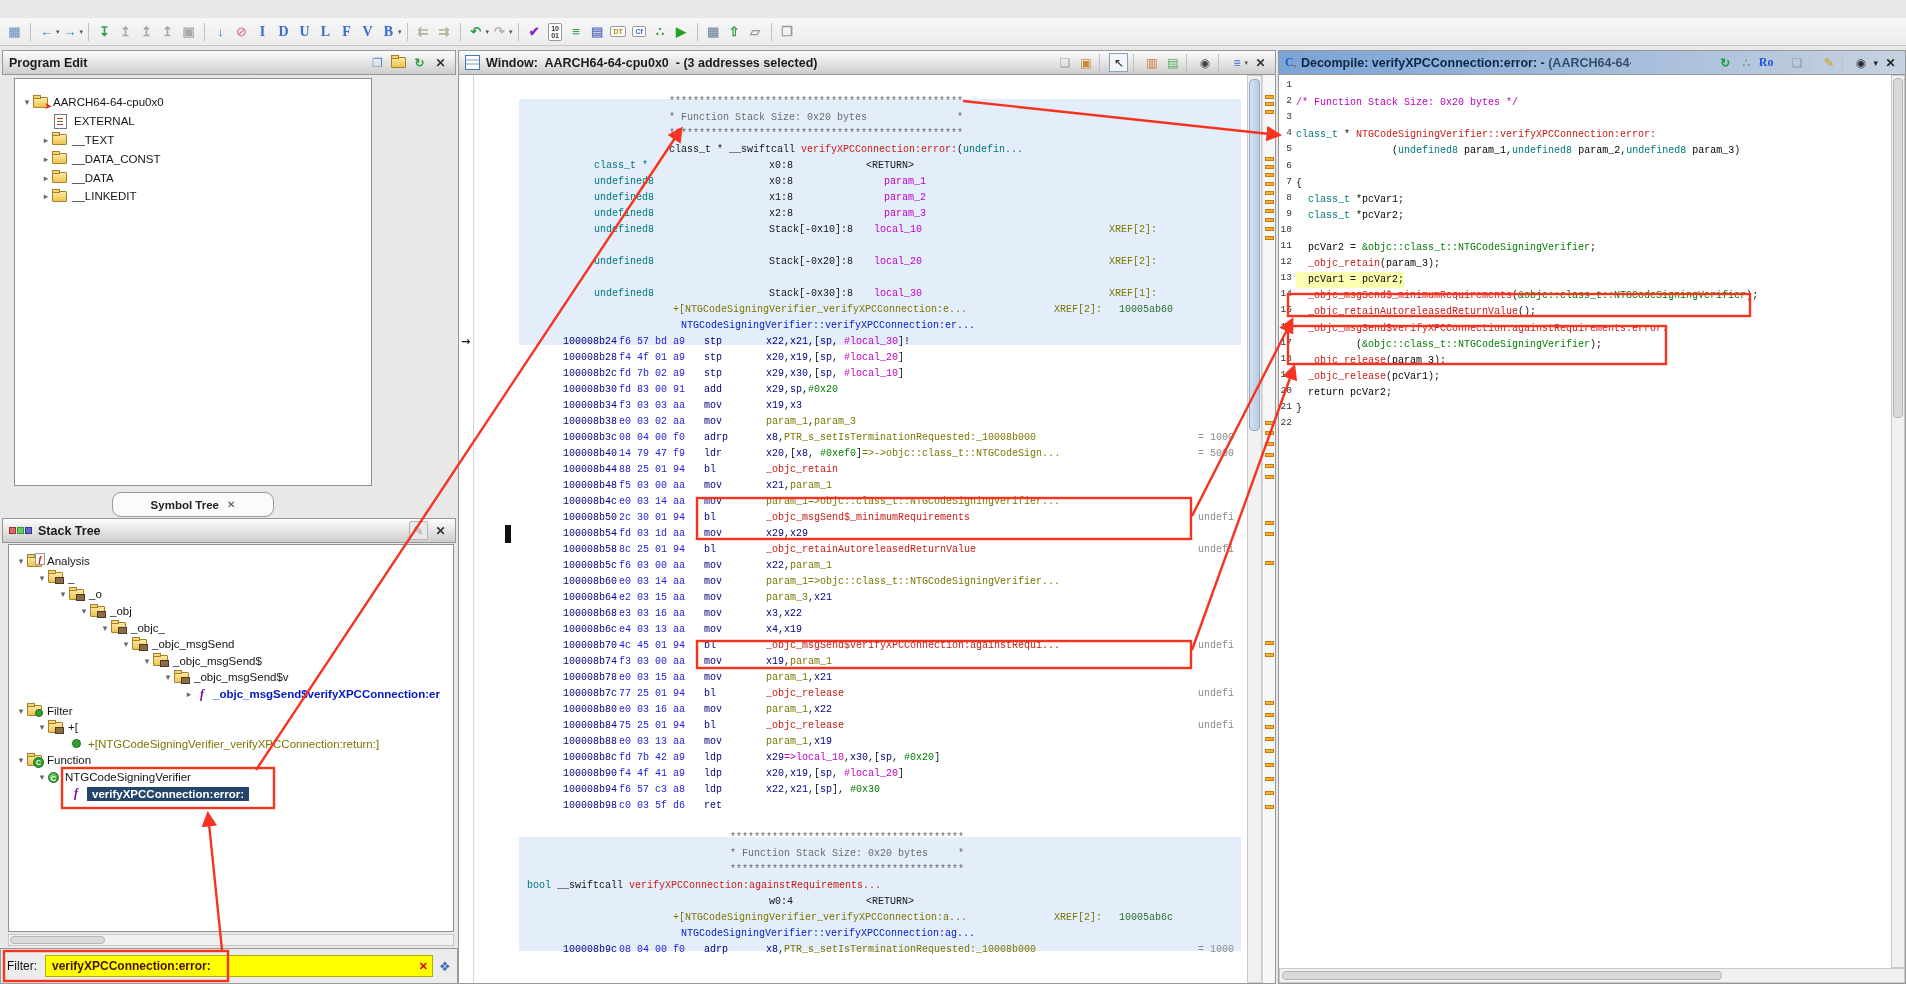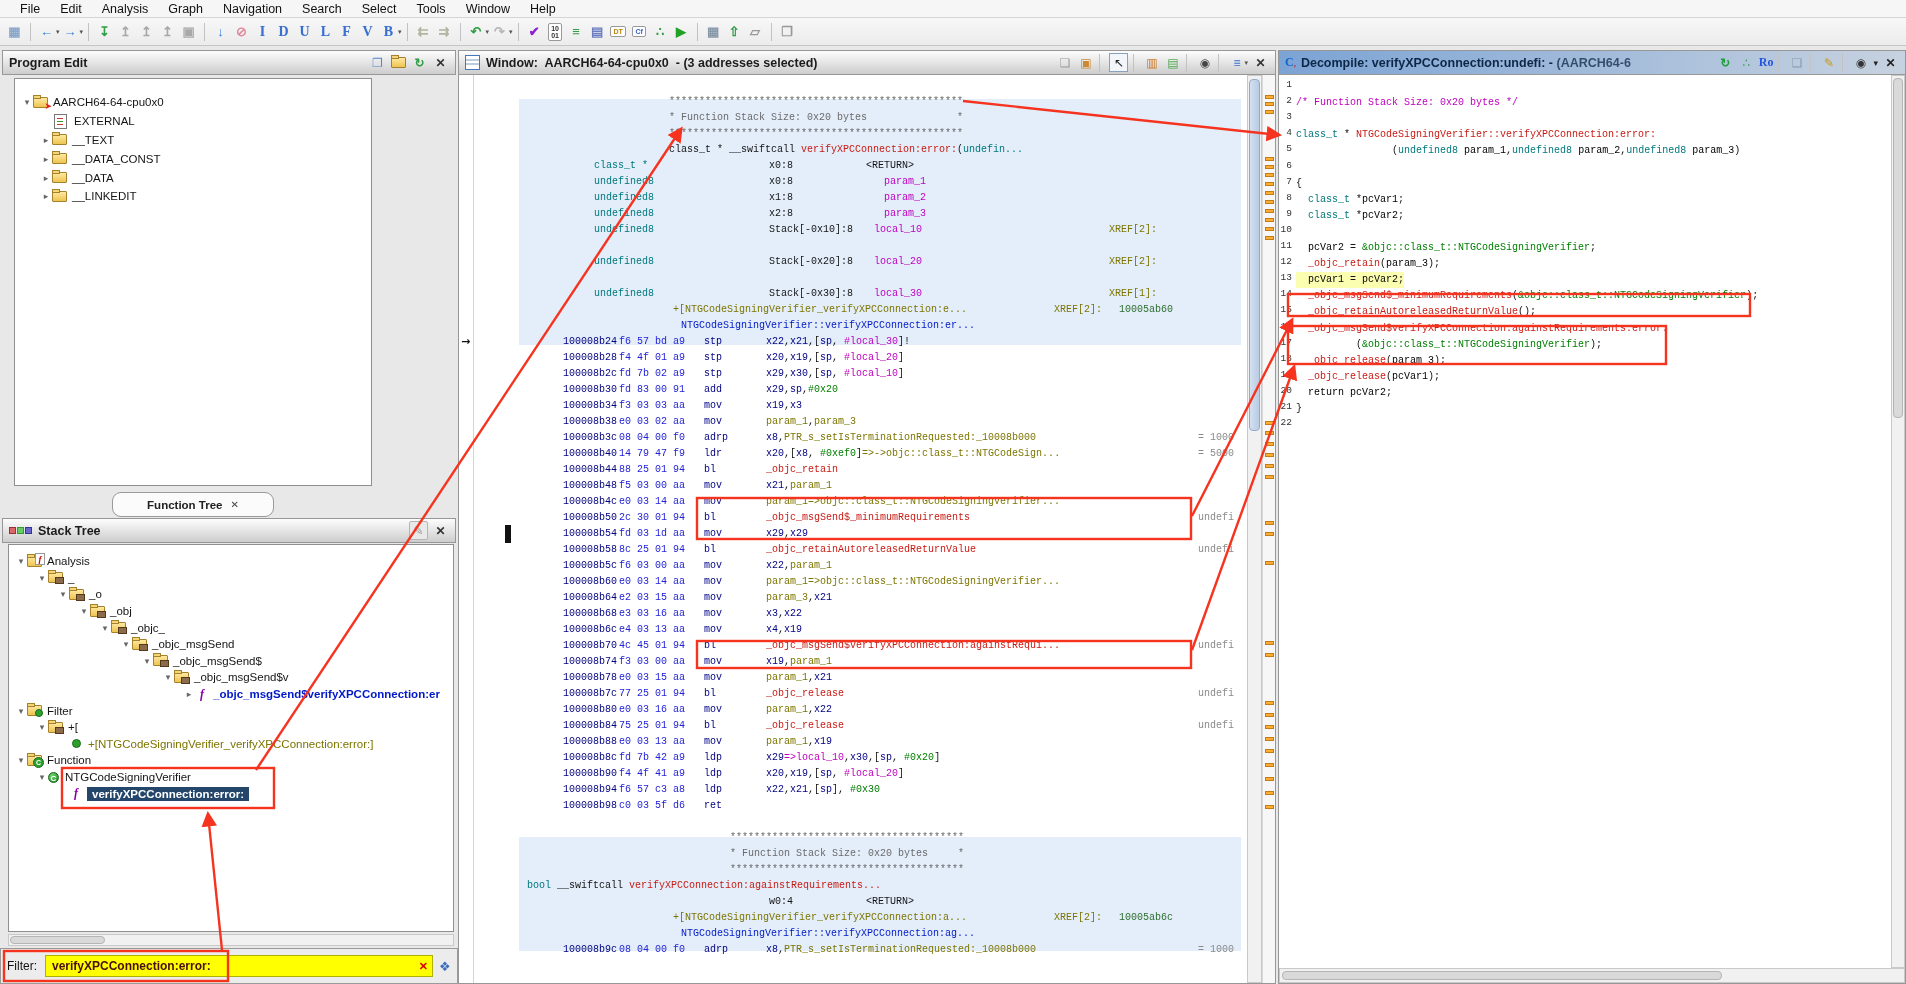--- a/index.html
+++ b/index.html
@@ -69,32 +69,20 @@
   .sb-thumb{position:absolute;background:linear-gradient(90deg,#d3e0f0,#b9cce4);border:1px solid #93abc8;border-radius:4px;box-sizing:border-box;}
   .sb-thumb.plain{background:#d9d9d9;border-color:#b5b5b5;}
   .tick{position:absolute;width:9px;height:4px;background:#ffad33;border:1px solid #c27e12;box-sizing:border-box;}
   #annot{position:absolute;left:0;top:0;z-index:60;pointer-events:none;}
 </style>
 </head>
 <body>
 
 <div id="app">
 
-  <div id="menubar">
-      <span class="menu-item">File</span>
-      <span class="menu-item">Edit</span>
-      <span class="menu-item">Analysis</span>
-      <span class="menu-item">Graph</span>
-      <span class="menu-item">Navigation</span>
-      <span class="menu-item">Search</span>
-      <span class="menu-item">Select</span>
-      <span class="menu-item">Tools</span>
-      <span class="menu-item">Window</span>
-      <span class="menu-item">Help</span>
-    </div>
 
   <div id="toolbar">
       <span class="tb-icon" style="color: rgb(138, 166, 201);">▦</span>
       <span class="tb-sep"></span>
       <span class="tb-icon" style="color: rgb(47, 125, 224);">←</span>
       <span class="tb-dd">▾</span>
       <span class="tb-icon" style="color: rgb(47, 125, 224);">→</span>
       <span class="tb-dd">▾</span>
       <span class="tb-sep"></span>
       <span class="tb-icon" style="color: rgb(47, 158, 68);">↧</span>
@@ -194,21 +182,21 @@
         <span class="fico"></span>
         <span class="tlabel">__DATA</span>
       </div>
       <div class="trow" style="height: 18.8px; padding-left: 25px;">
         <span class="chev">▸</span>
         <span class="fico"></span>
         <span class="tlabel">__LINKEDIT</span>
       </div>
     </div>
   <div style="position:absolute;left:112px;top:492px;width:160px;height:23px;border:1px solid #9a9a9a;border-radius:9px;background:#fbfbfb;display:flex;align-items:center;justify-content:center;gap:8px;">
-    <span style="font-size:11.5px;font-weight:bold;color:#222">Function Tree</span>
+    <span style="font-size:11.5px;font-weight:bold;color:#222">Symbol Tree</span>
     <span style="font-size:10px;color:#444">✕</span>
   </div>
 
   <div class="panel-hdr" id="st-hdr" style="left:2px;top:518px;width:454px;">
     <span style="display:inline-flex;gap:1px;margin-right:6px;">
       <span style="width:5px;height:5px;background:#d66;border:1px solid #933"></span>
       <span style="width:5px;height:5px;background:#6c6;border:1px solid #393"></span>
       <span style="width:5px;height:5px;background:#66c;border:1px solid #339"></span>
     </span>
     <span class="panel-title">Stack Tree</span>
@@ -268,21 +256,21 @@
         <span class="tlabel">Filter</span>
       </div>
       <div class="trow" style="height: 16.6px; padding-left: 27px;">
         <span class="chev">▾</span>
         <span class="fico b-ns"></span>
         <span class="tlabel">+[</span>
       </div>
       <div class="trow" style="height: 16.6px; padding-left: 48px;">
         <span class="chev"></span>
         <span class="bulico"></span>
-        <span class="tlabel olive">+[NTGCodeSigningVerifier_verifyXPCConnection:error:]</span>
+        <span class="tlabel olive">+[NTGCodeSigningVerifier_verifyXPCConnection:return:]</span>
       </div>
       <div class="trow" style="height: 16.6px; padding-left: 6px;">
         <span class="chev">▾</span>
         <span class="fico b-c"></span>
         <span class="tlabel">Function</span>
       </div>
       <div class="trow" style="height: 16.6px; padding-left: 27px;">
         <span class="chev">▾</span>
         <span class="clsico">C</span>
         <span class="tlabel">NTGCodeSigningVerifier</span>
@@ -375,21 +363,21 @@
         <div class="tick" style="left: 2px; top: 688px;"></div>
         <div class="tick" style="left: 2px; top: 702px;"></div>
         <div class="tick" style="left: 2px; top: 716px;"></div>
         <div class="tick" style="left: 2px; top: 730px;"></div>
       </div>
   </div>
 
   <div class="panel-hdr active" style="left:1278px;top:50px;width:628px;">
     <span style="font:bold 12px 'Liberation Serif',serif;color:#1166cc;margin-right:5px;">C<span style="color:#cc2222;font-size:9px;">,</span></span>
     <span class="panel-title" style="color:#0d2747;max-width:330px;">
-      <span>Decompile: verifyXPCConnection:undefi: -</span>&nbsp;<span style="opacity:.75">(AARCH64-64-cp...</span>
+      <span>Decompile: verifyXPCConnection:error: -</span>&nbsp;<span style="opacity:.75">(AARCH64-64-cp...</span>
     </span>
     <span style="flex:1"></span>
     <span class="hdr-ico" style="color:#1f9e3d;font-weight:bold">↻</span>
     <span class="hdr-ico" style="color:#2f9e44">∴</span>
     <span style="font:bold 12px 'Liberation Serif',serif;color:#2255dd;margin-left:4px;">Ro</span>
     <span class="tb-sep"></span>
     <span class="hdr-ico" style="color:#8899aa">❏</span>
     <span class="tb-sep"></span>
     <span class="hdr-ico" style="color:#cc9900">✎</span>
     <span class="tb-sep"></span>

